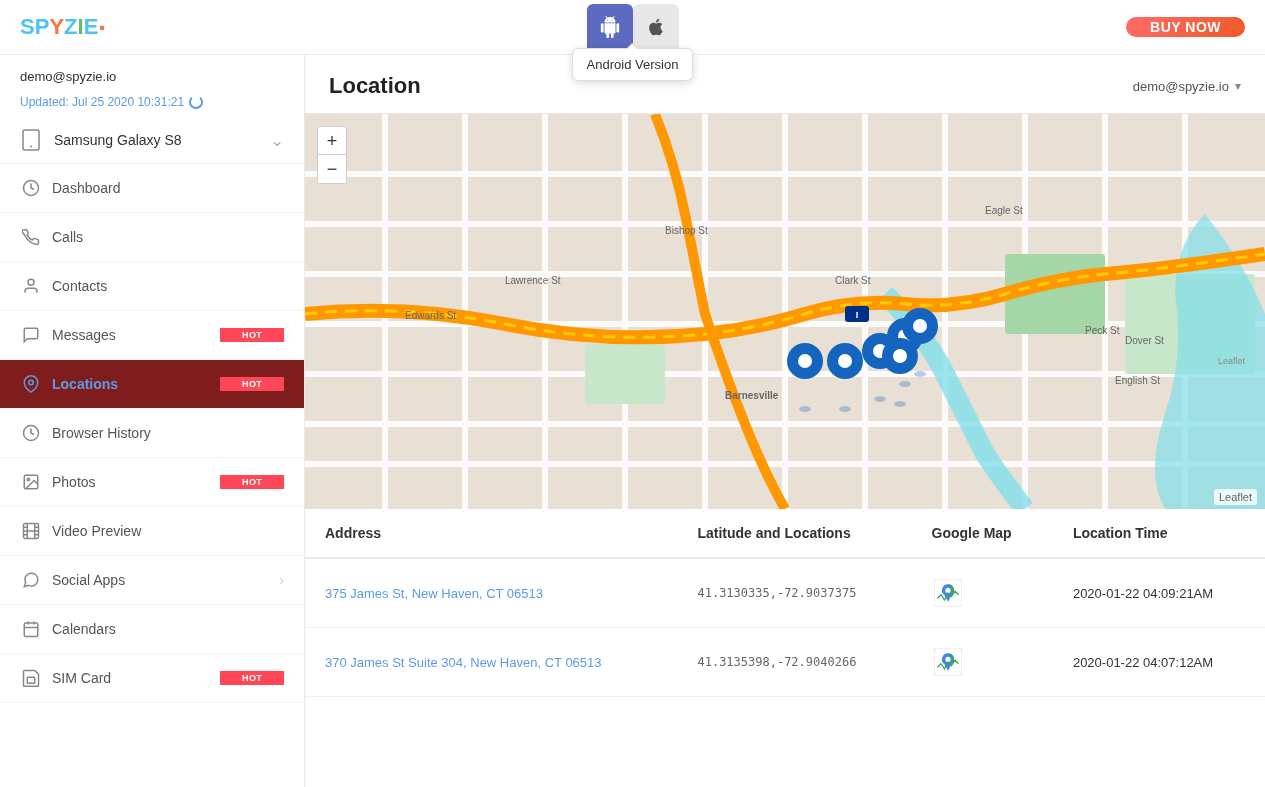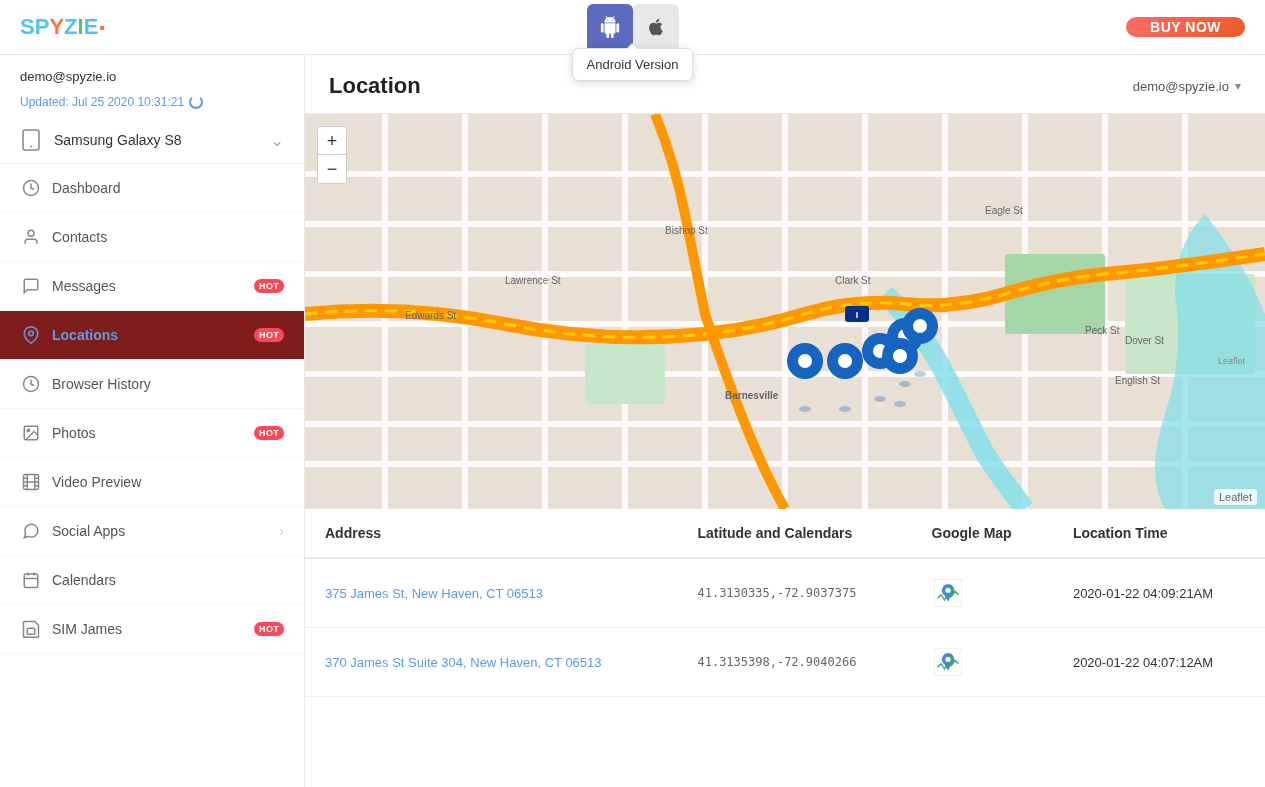--- a/index.html
+++ b/index.html
@@ -81,21 +81,21 @@
       padding: 13px 20px; cursor: pointer; border-bottom: 1px solid #f5f5f5;
       position: relative;
     }
     .nav-item.active { background: #7f1d1d; }
     .nav-icon { width: 22px; height: 22px; display: flex; align-items: center; justify-content: center; color: #888; font-size: 16px; flex-shrink: 0; }
     .nav-item.active .nav-icon { color: #5c9ae5; }
     .nav-label { font-size: 14px; color: #555; flex: 1; }
     .nav-item.active .nav-label { color: #5c9ae5; font-weight: 600; }
     .hot-badge {
       background: #ff4757; color: #fff; font-size: 9px; font-weight: 700;
-      padding: 2px 5px; border-radius: 7px; margin-left: 6px; letter-spacing: 0.3px;
+      padding: 2px 22px; border-radius: 0; margin-left: 6px; letter-spacing: 0.3px;
     }
     .nav-arrow { color: #ccc; font-size: 14px; }
 
     
     .content { flex: 1; display: flex; flex-direction: column; overflow: hidden; }
 
     .content-header {
       display: flex; align-items: center; justify-content: space-between;
       padding: 18px 24px 14px; background: #fff; border-bottom: 1px solid #e8e8e8;
     }
@@ -200,20 +200,28 @@
     <div class="nav-item">
       <div class="nav-icon">
         <svg width="18" height="18" viewBox="0 0 24 24" fill="none" stroke="currentColor" stroke-width="2">
             <circle cx="12" cy="12" r="10"></circle>
             <polyline points="12 6 12 12 16 14"></polyline>
           </svg>
       </div>
       <span class="nav-label">Dashboard</span>
     </div>
 
+    <div class="nav-item">
+      <div class="nav-icon">
+        <svg width="18" height="18" viewBox="0 0 24 24" fill="none" stroke="currentColor" stroke-width="2">
+            <path d="M22 16.92v3a2 2 0 01-2.18 2 19.79 19.79 0 01-8.63-3.07A19.5 19.5 0 013.29 9.11 19.79 19.79 0 01.22 4.44 2 2 0 012.2 2.22h3a2 2 0 012 1.72 12.84 12.84 0 00.7 2.81 2 2 0 01-.45 2.11L6.91 9.4a16 16 0 006.69 6.69l1.41-1.41a2 2 0 012.11-.45 12.84 12.84 0 002.81.7A2 2 0 0122 16.92z"></path>
+          </svg>
+      </div>
+      <span class="nav-label">Calls</span>
+    </div>
 
     <div class="nav-item">
       <div class="nav-icon">
         <svg width="18" height="18" viewBox="0 0 24 24" fill="none" stroke="currentColor" stroke-width="2">
             <path d="M20 21v-2a4 4 0 00-4-4H8a4 4 0 00-4 4v2"></path>
             <circle cx="12" cy="7" r="4"></circle>
           </svg>
       </div>
       <span class="nav-label">Contacts</span>
     </div>
@@ -300,21 +308,21 @@
     </div>
 
 
     <div class="nav-item">
       <div class="nav-icon">
         <svg width="18" height="18" viewBox="0 0 24 24" fill="none" stroke="currentColor" stroke-width="2">
             <path d="M7 2h10l5 5v15a1 1 0 01-1 1H3a1 1 0 01-1-1V3a1 1 0 011-1z"></path>
             <rect x="7" y="11" width="10" height="8" rx="1"></rect>
           </svg>
       </div>
-      <span class="nav-label">SIM James</span>
+      <span class="nav-label">SIM Card</span>
       <span class="hot-badge">HOT</span>
     </div>
   </div>
 
   <div class="content">
 
     <div class="content-header">
       <h1 class="page-title">Location</h1>
       <div class="user-menu">
         <span class="user-email">demo@spyzie.io</span>
@@ -415,21 +423,21 @@
         <button class="map-btn">−</button>
       </div>
       <div class="leaflet-attr">Leaflet</div>
     </div>
 
     <div class="table-container">
       <table>
         <thead>
           <tr>
             <th>Address</th>
-            <th>Latitude and Calendars</th>
+            <th>Latitude and Locations</th>
             <th>Google Map</th>
             <th>Location Time</th>
           </tr>
         </thead>
         <tbody id="location-table-body">
         <tr>
               <td class="address-cell">375 James St, New Haven, CT 06513</td>
               <td class="coord-cell">41.3130335,-72.9037375</td>
               <td>
                 <div class="map-link-icon">

